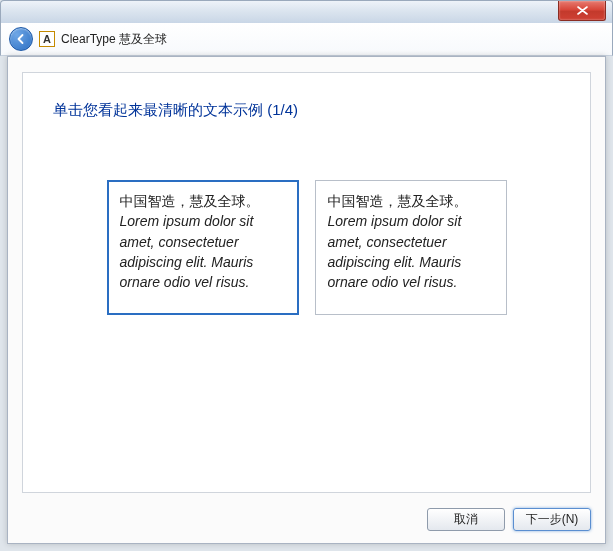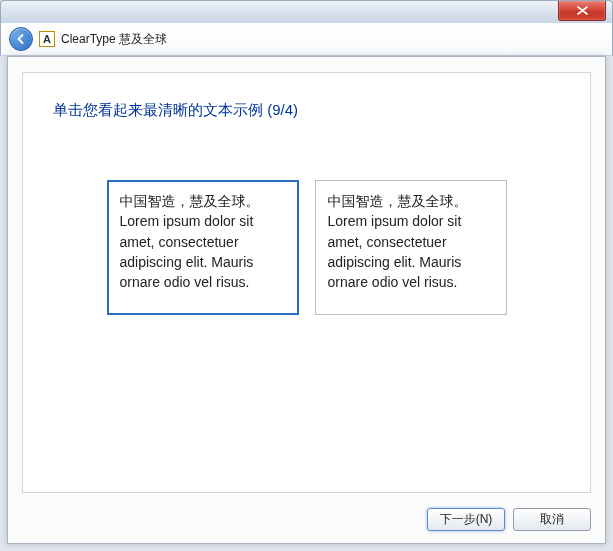--- a/index.html
+++ b/index.html
@@ -123,21 +123,21 @@
     font-size: 14px;
     line-height: 1.45;
     color: #222;
     background: #fff;
     cursor: default;
   }
   .sample.selected {
     border: 2px solid #2a6ec2;
     padding: 9px 11px;
   }
-  .sample .lorem { font-family: "Segoe UI", sans-serif; }
+  .sample .lorem { font-family: "Segoe UI", sans-serif; font-style: italic; }
   .footer {
     position: absolute;
     right: 14px;
     bottom: 12px;
     display: flex;
     gap: 8px;
   }
   .btn {
     min-width: 78px;
     height: 23px;
@@ -177,37 +177,37 @@
       </svg>
     </div>
     <div class="app-icon">
       <span>A</span>
     </div>
     <div class="header-title">ClearType 慧及全球</div>
   </div>
 
   <div class="content-area">
     <div class="main">
-      <div class="heading">单击您看起来最清晰的文本示例 (9/4)</div>
+      <div class="heading">单击您看起来最清晰的文本示例 (1/4)</div>
 
       <div class="samples">
         <div class="sample selected">
           <span>中国智造，慧及全球。</span>
           <span class="lorem">Lorem ipsum dolor sit amet, consectetuer adipiscing elit. Mauris ornare odio vel risus.</span>
         </div>
         <div class="sample">
           <span>中国智造，慧及全球。</span>
           <span class="lorem">Lorem ipsum dolor sit amet, consectetuer adipiscing elit. Mauris ornare odio vel risus.</span>
         </div>
       </div>
     </div>
 
     <div class="footer">
+      <div class="btn">
+        <span>取消</span>
+      </div>
       <div class="btn primary">
         <span>下一步(N)</span>
       </div>
-      <div class="btn">
-        <span>取消</span>
-      </div>
     </div>
   </div>
 
 </div>
 
 </body></html>

